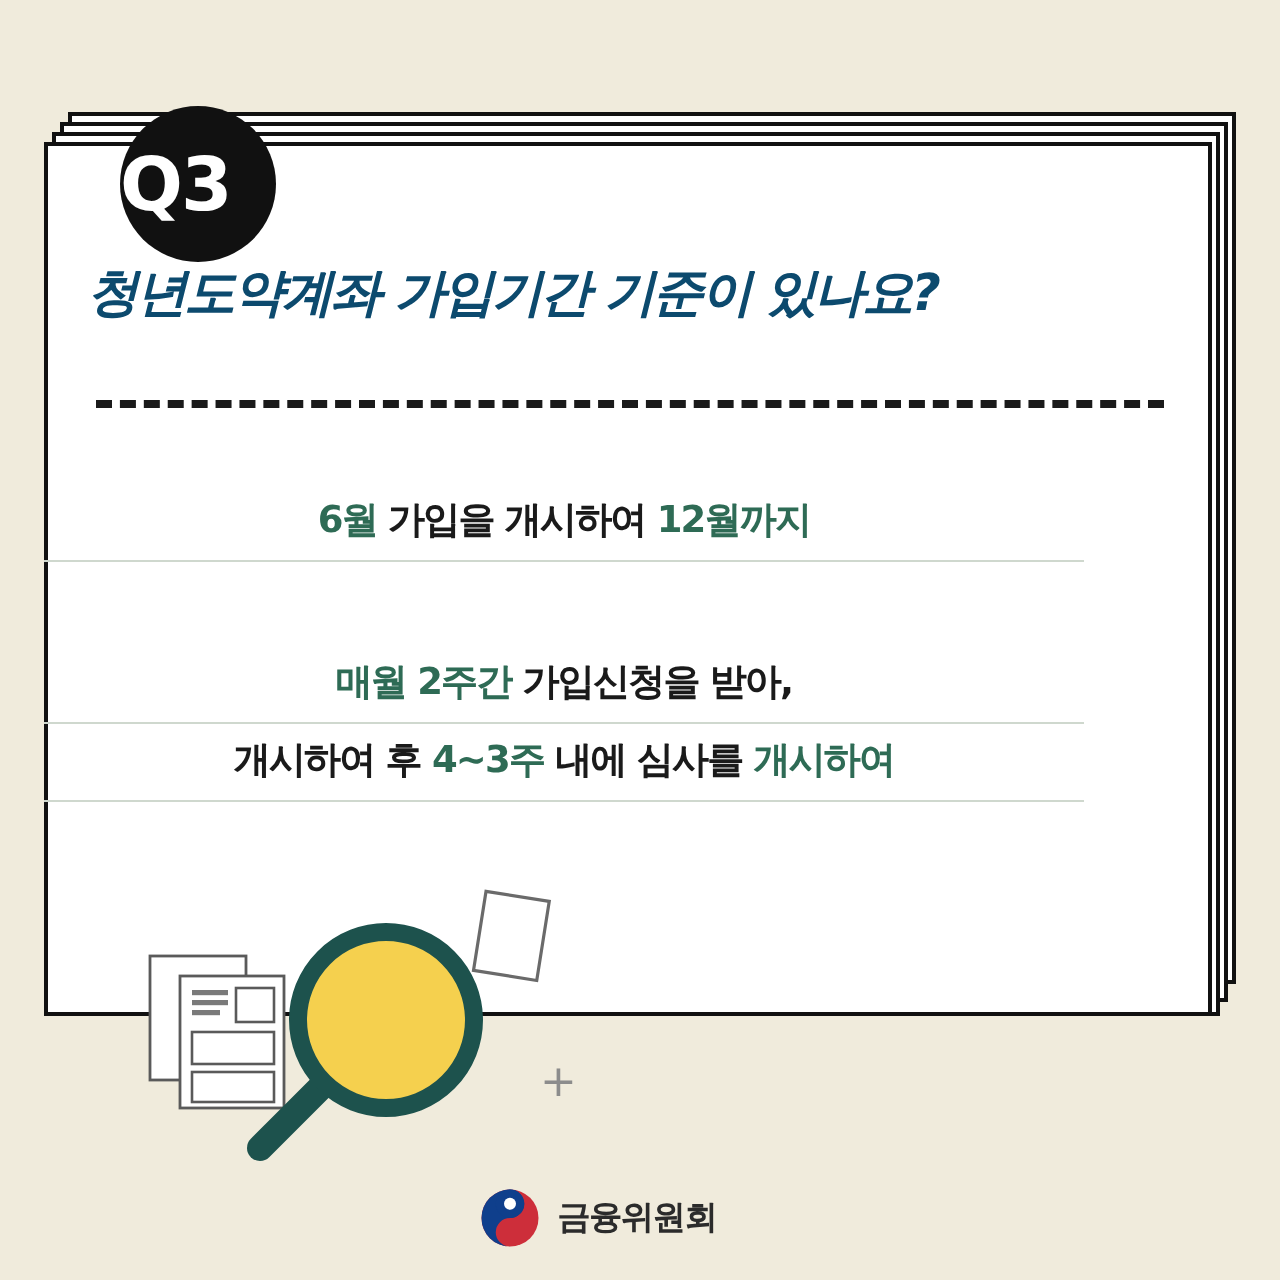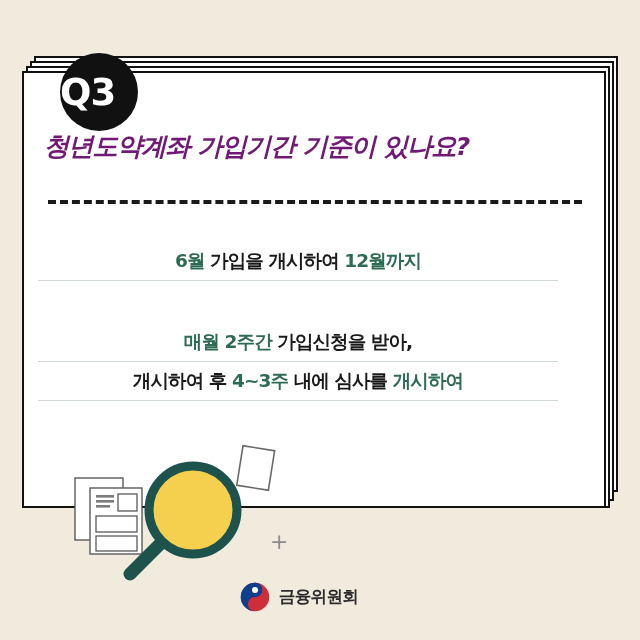--- a/index.html
+++ b/index.html
@@ -81,42 +81,41 @@
     z-index: 5;
     box-sizing: border-box;
   }
 
   .title {
     position: absolute;
     top: 58px;
     left: 0;
     width: 469px;
     text-align: center;
-    color: #701a75;
+    color: #0c4a6e;
     font-size: 25.5px;
     font-weight: bold;
     font-style: italic;
     letter-spacing: -1.2px;
     font-family: "DejaVu Sans", "Liberation Sans", sans-serif;
   }
 
   .divider {
     position: absolute;
     top: 129px;
     left: 26px;
     width: 534px;
     height: 0;
     border-top: 4px dashed #1A1A1A;
   }
 
   .body-block {
     position: absolute;
     left: 0;
     width: 520px;
-    padding-left: 16px;
   }
   .block-a { top: 171px; }
   .block-b { top: 252px; }
 
   .txt-line {
     position: relative;
     text-align: center;
     font-size: 18.5px;
     font-weight: bold;
     letter-spacing: -0.9px;
@@ -147,21 +146,21 @@
     top: 440px;
     width: 260px;
     height: 150px;
     z-index: 9;
   }
 
   
   .footer {
     position: absolute;
     left: 0;
-    bottom: 28px;
+    bottom: 16px;
     width: 598px;
     display: flex;
     align-items: center;
     justify-content: center;
     gap: 9px;
     z-index: 10;
   }
   .footer-text {
     font-size: 16.5px;
     font-weight: bold;

